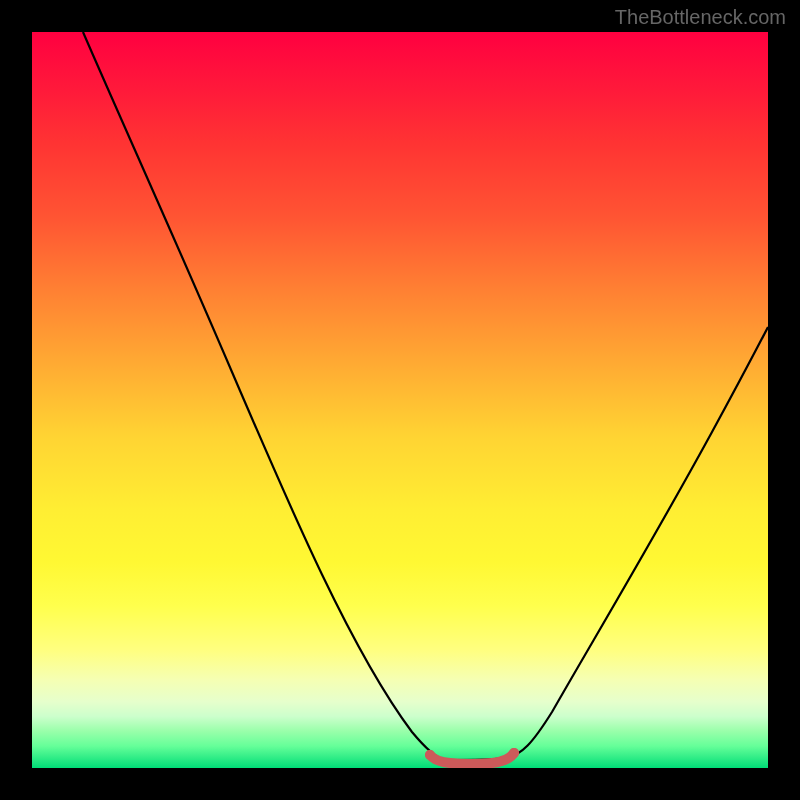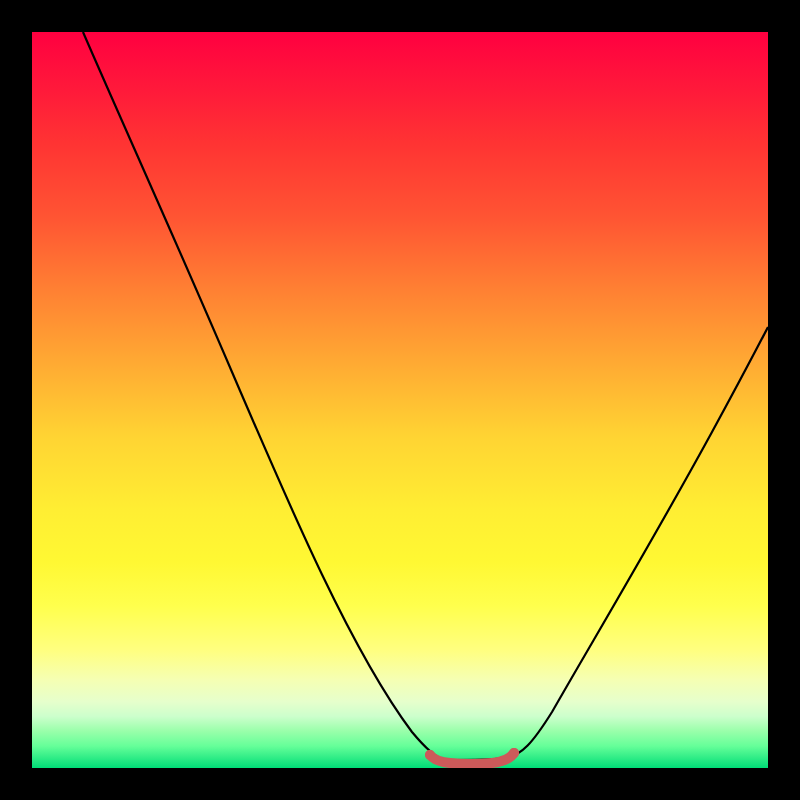--- a/index.html
+++ b/index.html
@@ -58,20 +58,21 @@
     left: 0;
     top: 0;
     width: 736px;
     height: 736px;
   }
 </style>
 </head>
 <body>
 
 <div class="container">
+  <div class="watermark">TheBottleneck.com</div>
   <div class="plot-area">
     <svg class="curves" viewBox="0 0 736 736" preserveAspectRatio="none">
       <path d="M 51 0
                C 90 90, 140 200, 200 340
                C 260 480, 320 620, 380 700
                C 395 718, 405 726, 412 728
                L 412 728
                C 412 728, 460 728, 475 726
                C 490 722, 500 712, 520 680
                C 560 610, 620 510, 680 400

